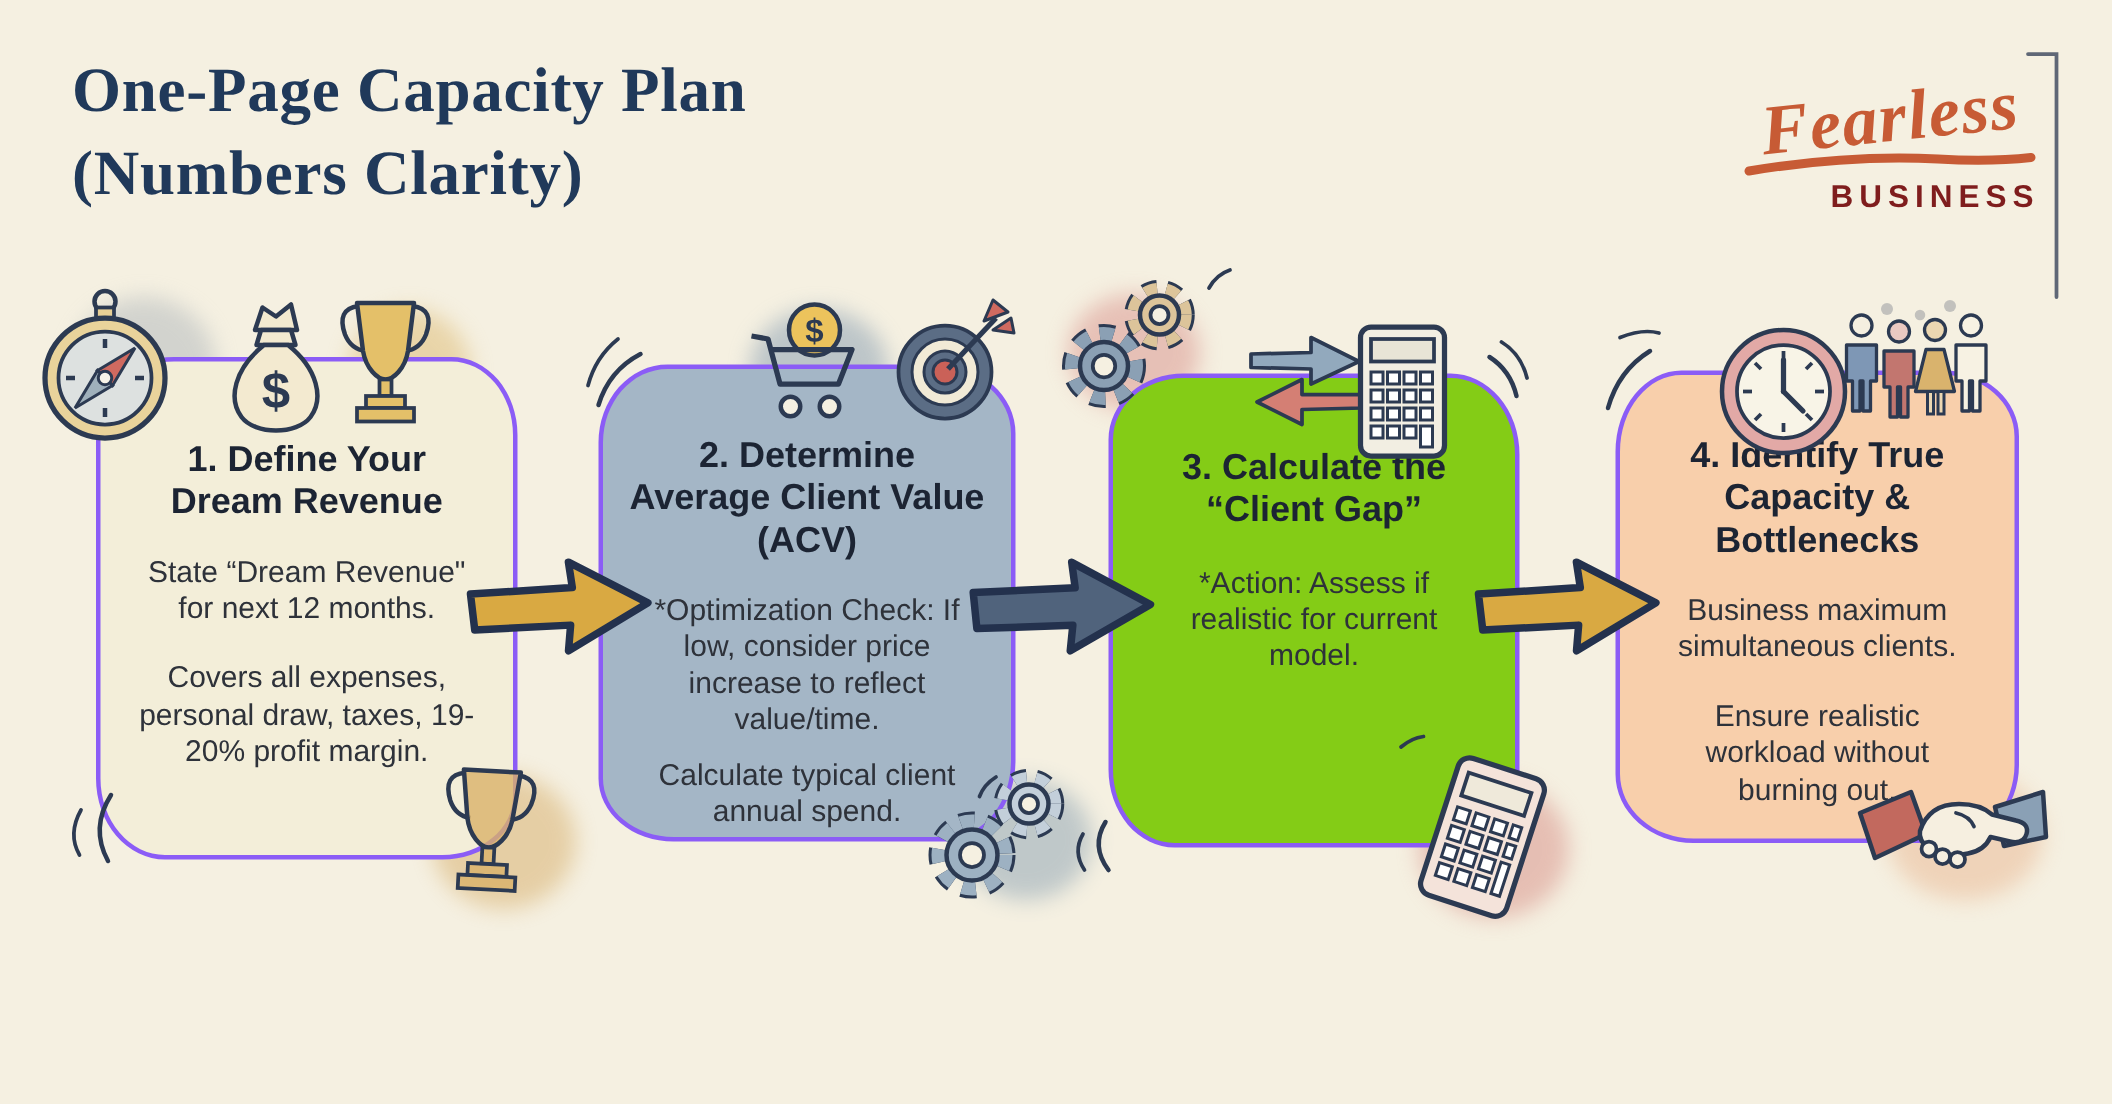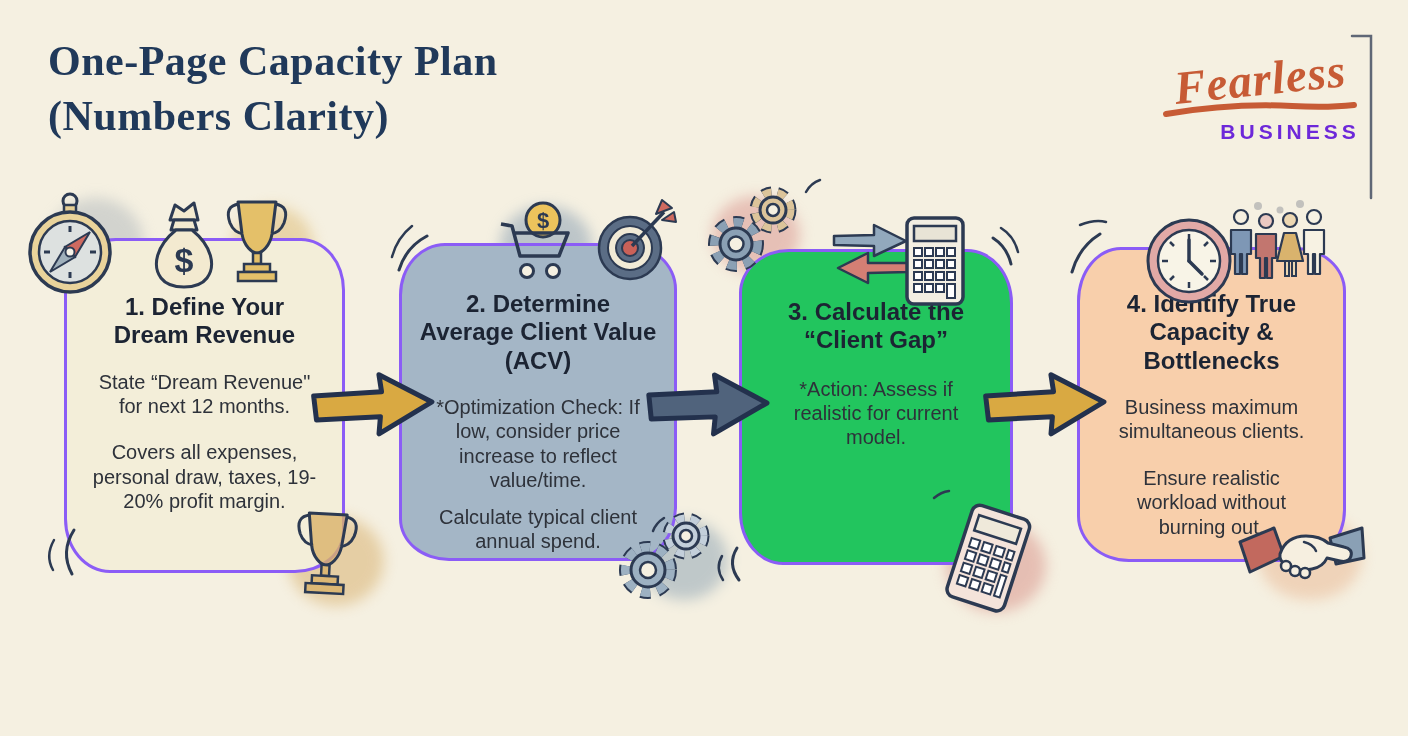--- a/index.html
+++ b/index.html
@@ -17,38 +17,38 @@
   }
   .logo{position:absolute; left:1160px; top:52px; width:200px; text-align:center;}
   .logo-script{
     display:block;
     font-family:"Liberation Serif", serif; font-style:italic; font-weight:bold;
     font-size:47px; color:#c75b35; transform:rotate(-6deg); letter-spacing:1px;
   }
   .logo-underline{display:block; margin:-4px auto 0; }
   .logo-word{
     display:block; margin-top:2px; padding-left:60px;
-    font-weight:bold; font-size:21px; letter-spacing:4px; color:#6d28d9;
+    font-weight:bold; font-size:21px; letter-spacing:4px; color:#7f1d1d;
   }
   
   .card{
     position:absolute; box-sizing:border-box;
     border:3px solid #8b5cf6;
     text-align:center; color:#2e323a;
   }
   .card-title{
     font-weight:bold; font-size:24px; line-height:1.18; color:#1c2433;
     margin:0 auto; max-width:238px;
   }
   .card-body{font-size:20px; line-height:1.22; margin:0 auto;}
   #card-1{left:64px;  top:238px; width:281px; height:335px; background:#f3eed9;
           border-radius:52px 44px 50px 46px / 46px 52px 42px 54px;}
   #card-2{left:399px; top:243px; width:278px; height:318px; background:#a4b6c6;
           border-radius:46px 52px 44px 50px / 52px 46px 54px 42px;}
-  #card-3{left:739px; top:249px; width:274px; height:316px; background:#22c55e;
+  #card-3{left:739px; top:249px; width:274px; height:316px; background:#84cc16;
           border-radius:50px 46px 52px 44px / 44px 54px 46px 52px;}
   #card-4{left:1077px;top:247px; width:269px; height:315px; background:#f8cfab;
           border-radius:44px 50px 46px 52px / 54px 44px 52px 46px;}
   #card-1 .card-title{margin-top:52px;}
   #card-2 .card-title{margin-top:44px;}
   #card-3 .card-title{margin-top:46px;}
   #card-4 .card-title{margin-top:40px;}
   .b1{margin-top:20px; max-width:240px;}
   .b2{margin-top:22px; max-width:240px;}
   #card-2 .b1{margin-top:12px;} #card-2 .b2{margin-top:20px; max-width:206px;}

